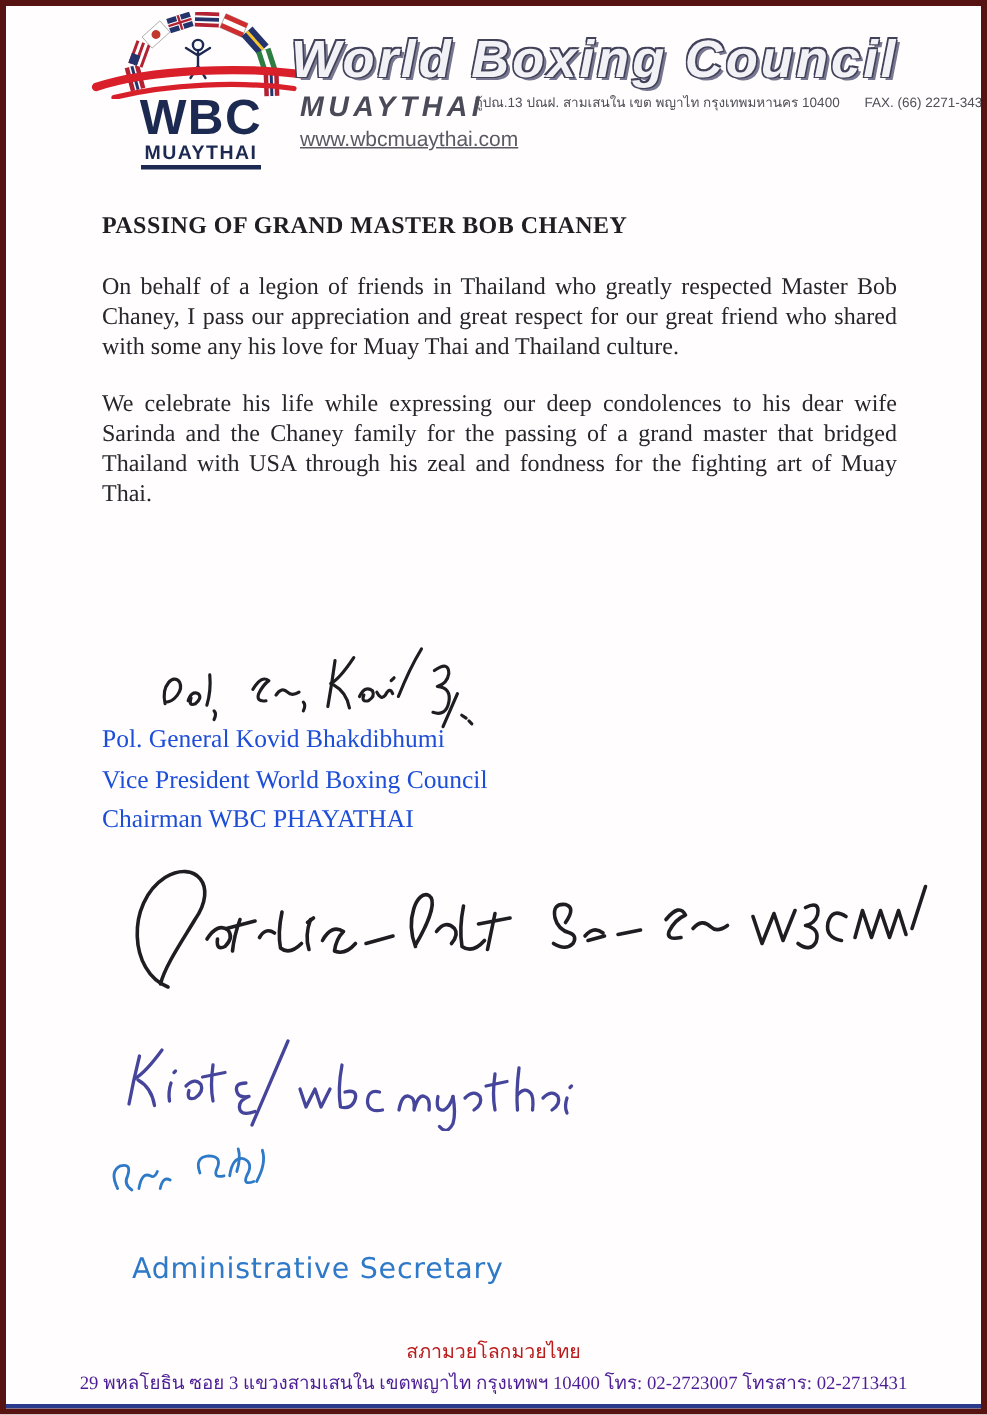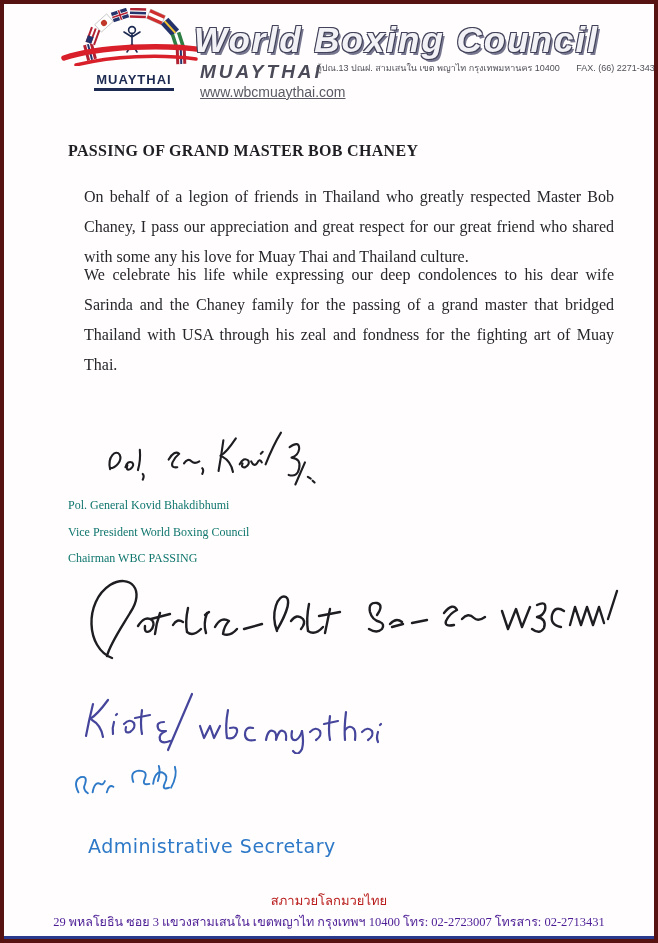--- a/index.html
+++ b/index.html
@@ -54,30 +54,30 @@
   }
   .addr .fax{margin-left:14px;}
 
   
   .title{
     left:64px;top:138px;width:530px;
     font-weight:bold;font-size:16px;letter-spacing:0.3px;color:#1e1e23;
   }
   .para{
     left:64px;width:530px;
-    font-size:16px;line-height:30px;
-    text-align:justify;text-align-last:left;margin-left:16px;
+    font-size:16px;line-height:20px;
+    text-align:justify;text-align-last:left;
   }
   .p1{top:178px;}
   .p2{top:256px;}
   .p3{top:346px;}
 
   .signer{
-    left:64px;top:488px;width:400px;
-    font-size:12px;line-height:26.5px;color:#0f766e;
+    left:64px;top:476px;width:400px;
+    font-size:17px;line-height:26.5px;color:#1d4ed8;
   }
 
   .sig{fill:none;stroke-linecap:round;stroke-linejoin:round;}
   .sig1{left:90px;top:420px;}
   .sig2{left:68px;top:564px;}
   .sig3{left:74px;top:678px;}
   .sig4{left:58px;top:760px;}
 
   .caption{
     font-family:"DejaVu Sans", sans-serif;
@@ -149,20 +149,21 @@
       </g>
 
       <g stroke="#1c2a52" stroke-width="1.6" fill="none" stroke-linecap="round">
         <circle cx="72" cy="22" r="3.4"></circle>
         <path d="M72,26 L72,36 M72,29 L64,24 M72,29 L80,24 M72,36 L67,44 M72,36 L77,44"></path>
       </g>
 
       <path d="M4,50 C40,38 104,36 144,42" stroke="#d81f2a" stroke-width="5.5" fill="none" stroke-linecap="round"></path>
       <path d="M16,57 C52,48 100,46 136,51" stroke="#d81f2a" stroke-width="3.5" fill="none" stroke-linecap="round"></path>
     </svg>
+    <div class="logo-wbc">WBC</div>
     <div><span class="logo-mt">MUAYTHAI</span></div>
   </div>
 
   <div class="abs org-name">World Boxing Council</div>
   <div class="abs org-sub">MUAYTHAI</div>
   <div class="abs website">www.wbcmuaythai.com</div>
 
   <div class="abs addr">
     <div>
       <span>ตู้ปณ.13 ปณฝ. สามเสนใน เขต พญาไท กรุงเทพมหานคร 10400</span>
@@ -194,21 +195,21 @@
       <path d="M200,24 Q210,17 210,26 Q209,33 202,35 Q212,36 210,46 Q208,56 199,53"></path>
       <path d="M216,40 L206,63"></path>
       <path d="M219,55 l3,2"></path>
       <path d="M224,59 l2,2"></path>
     </g>
   </svg>
 
   <div class="abs signer">
     <div>Pol. General Kovid Bhakdibhumi</div>
     <div>Vice President World Boxing Council</div>
-    <div>Chairman WBC PASSING</div>
+    <div>Chairman WBC PHAYATHAI</div>
   </div>
 
   <svg class="abs sig sig2" width="548" height="102" viewBox="0 0 548 102" role="img" aria-label="Patrick Cusick  Sec - Gen WBC MUAYTHAI">
     <g stroke="#1d1d22" stroke-width="2.4" fill="none" stroke-linecap="round" stroke-linejoin="round">
       <path d="M40,90 C14,80 12,34 38,17 C58,5 74,22 58,45 C49,60 38,76 35,88"></path>
       <path d="M66,58 Q73,47 80,52 Q84,57 78,63 Q72,66 73,58"></path>
       <path d="M88,45 Q84,56 83,66"></path>
       <path d="M79,51 L98,46"></path>
       <path d="M101,57 Q105,50 111,54"></path>
       <path d="M116,40 Q113,54 115,64 Q121,69 129,61"></path>

